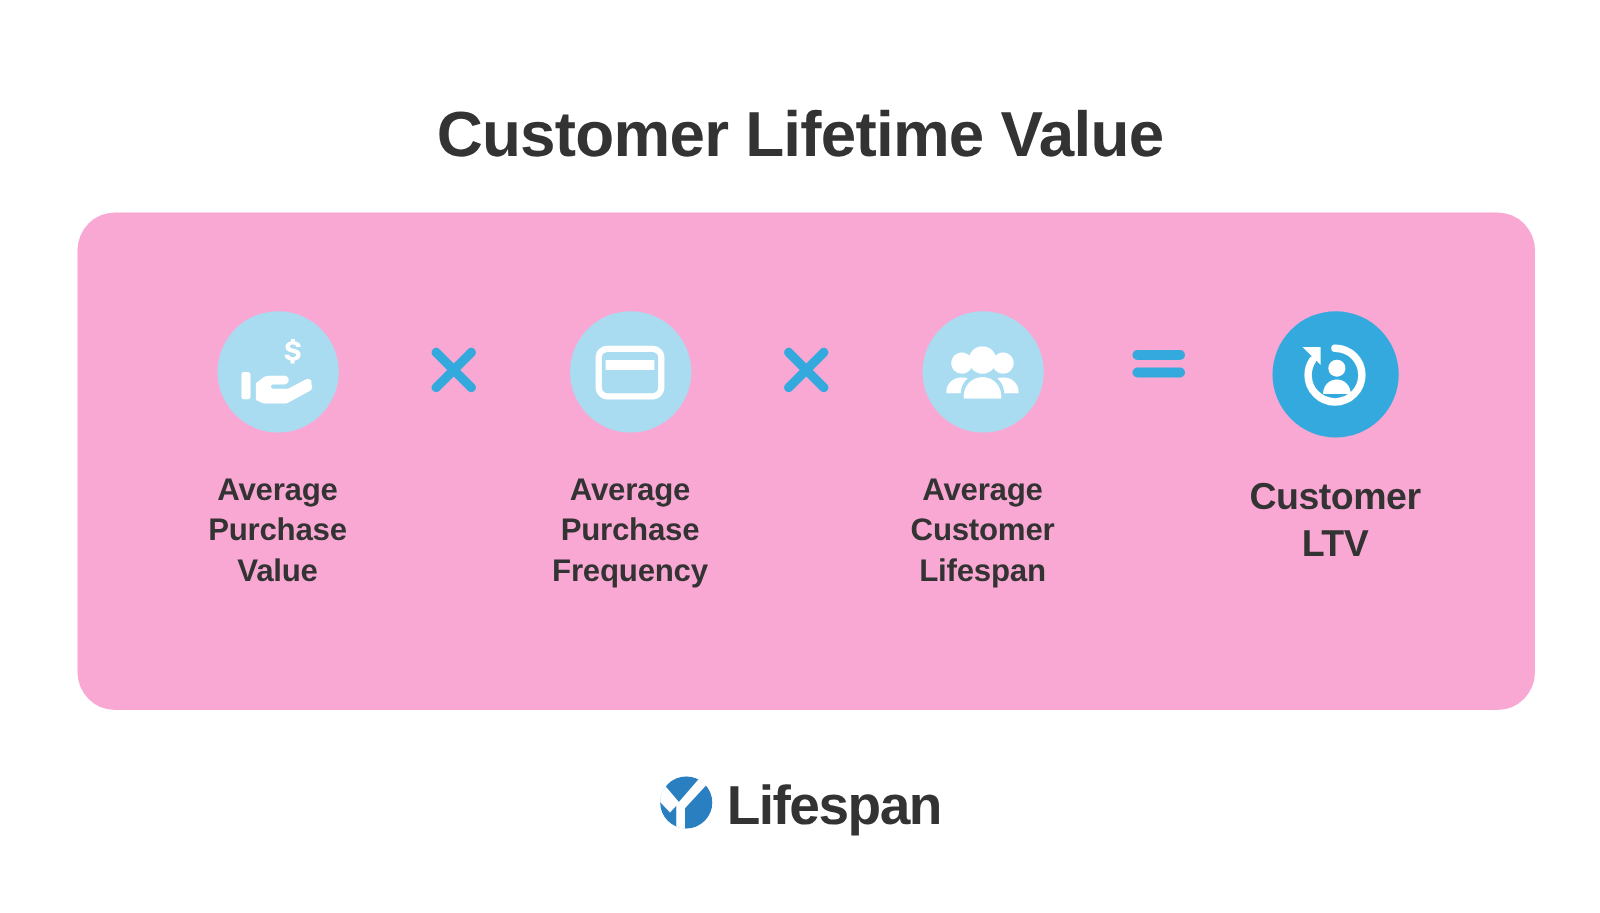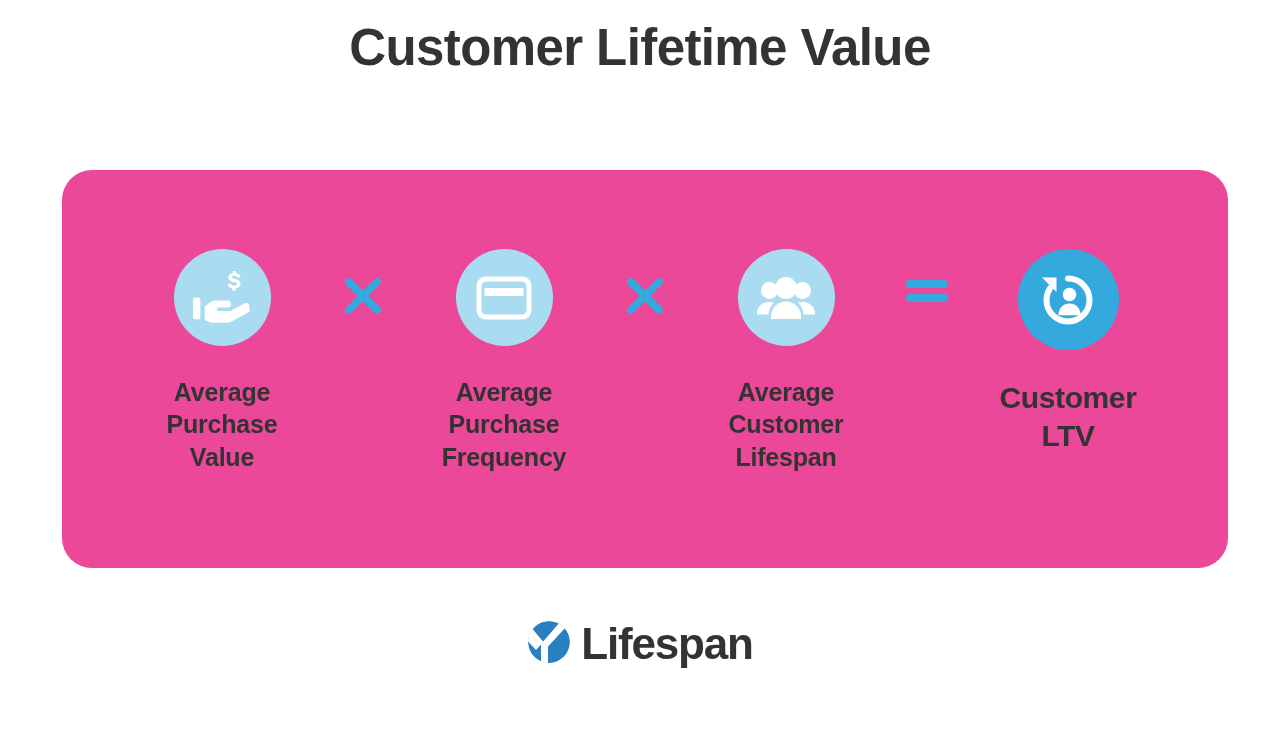--- a/index.html
+++ b/index.html
@@ -20,37 +20,37 @@
     position: absolute;
     inset: 0;
     display: flex;
     flex-direction: column;
     align-items: center;
   }
 
   
   .page-title {
     margin: 0;
-    padding-top: 20px;
+    padding-top: 80px;
     font-size: 51px;
     font-weight: 700;
     letter-spacing: -0.6px;
     color: #333333;
     text-align: center;
     line-height: 1.1;
   }
 
   
   .formula-panel {
     position: absolute;
     left: 62px;
     top: 170px;
     width: 1166px;
     height: 398px;
-    background: #ec4899;
+    background: #f9a8d4;
     border-radius: 30px;
     box-sizing: border-box;
   }
 
   .formula-row {
     position: absolute;
     left: 0;
     top: 0;
     width: 100%;
     height: 100%;

